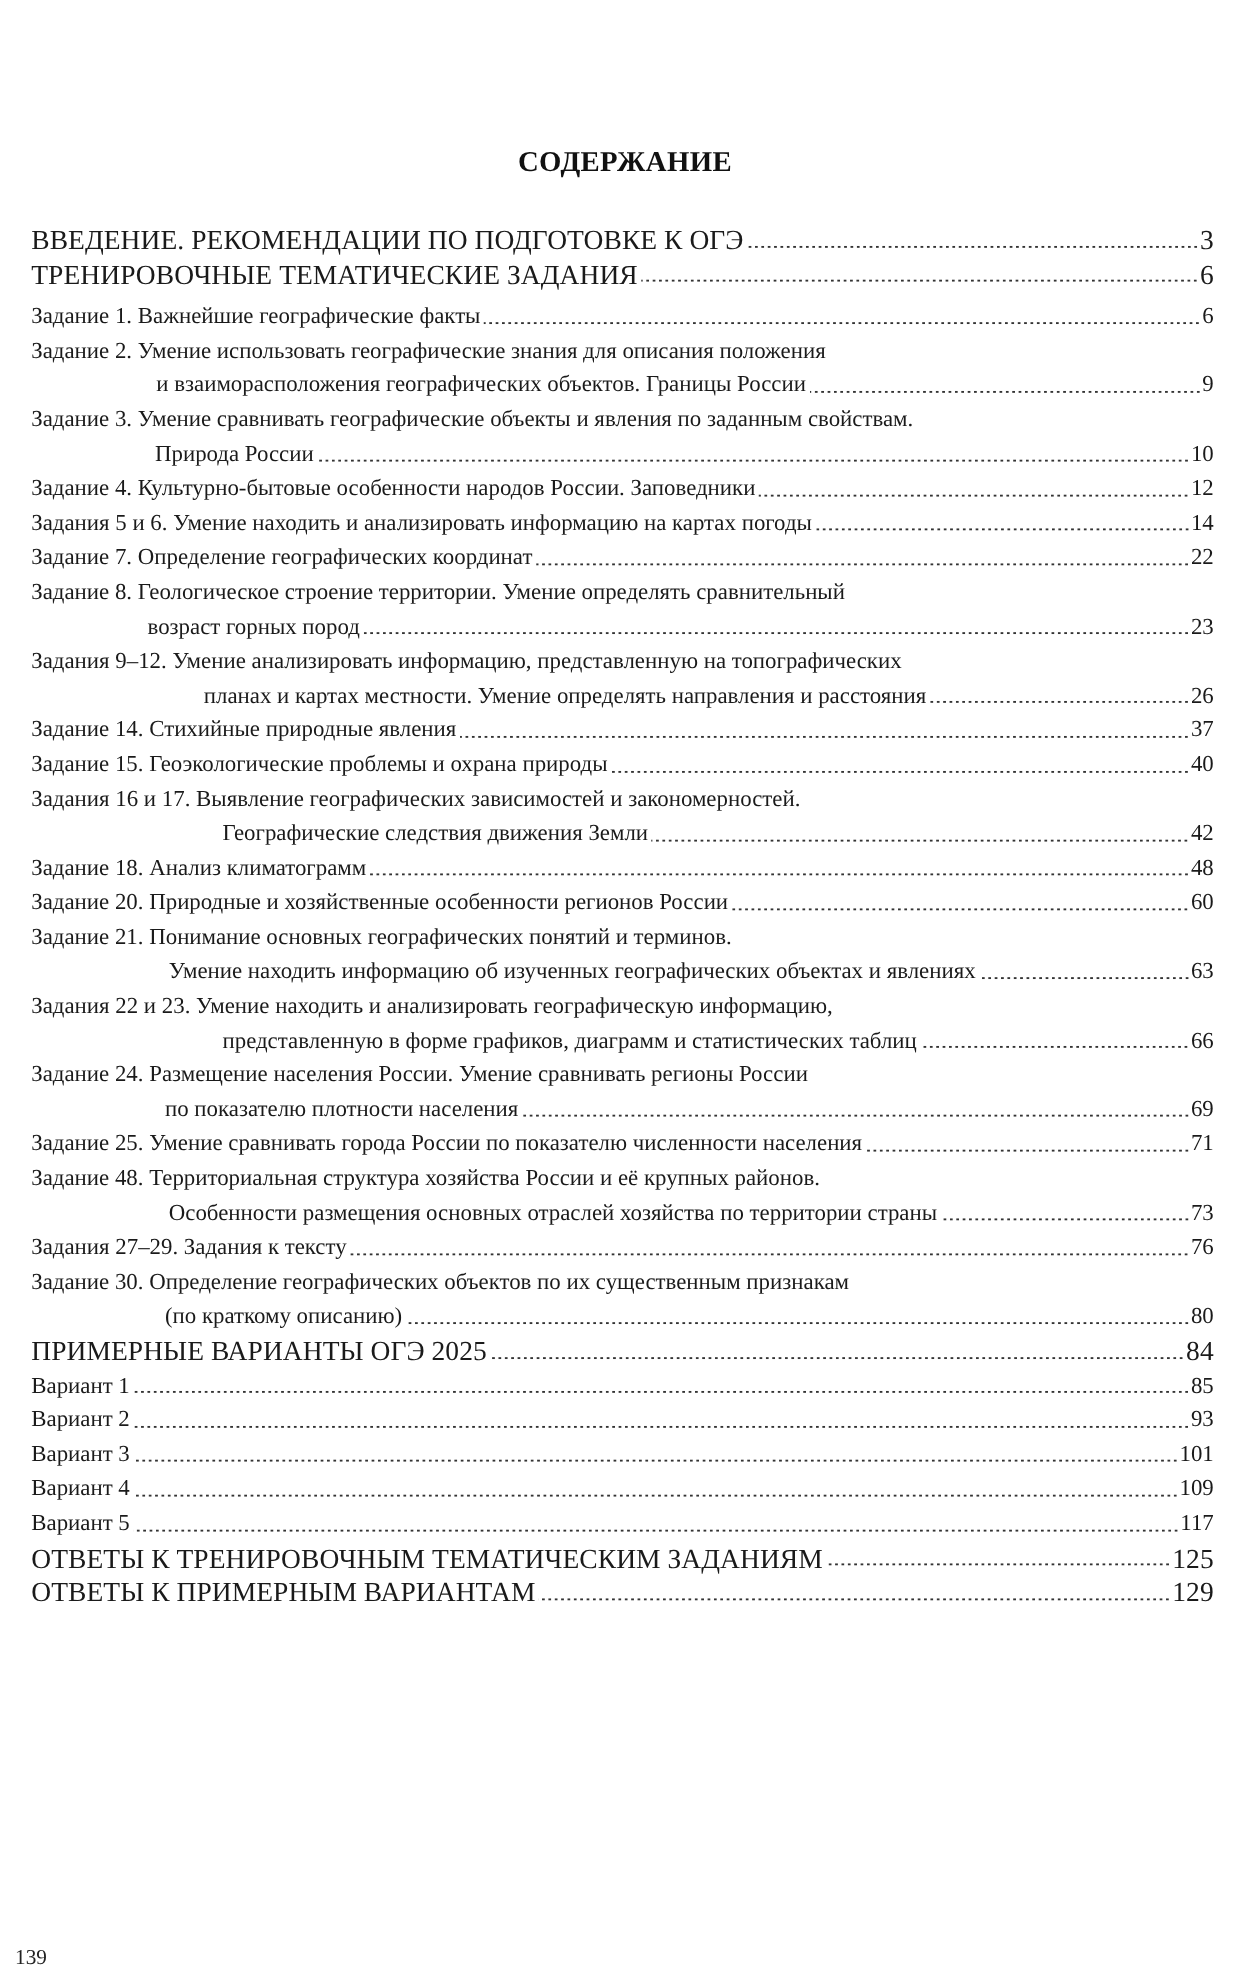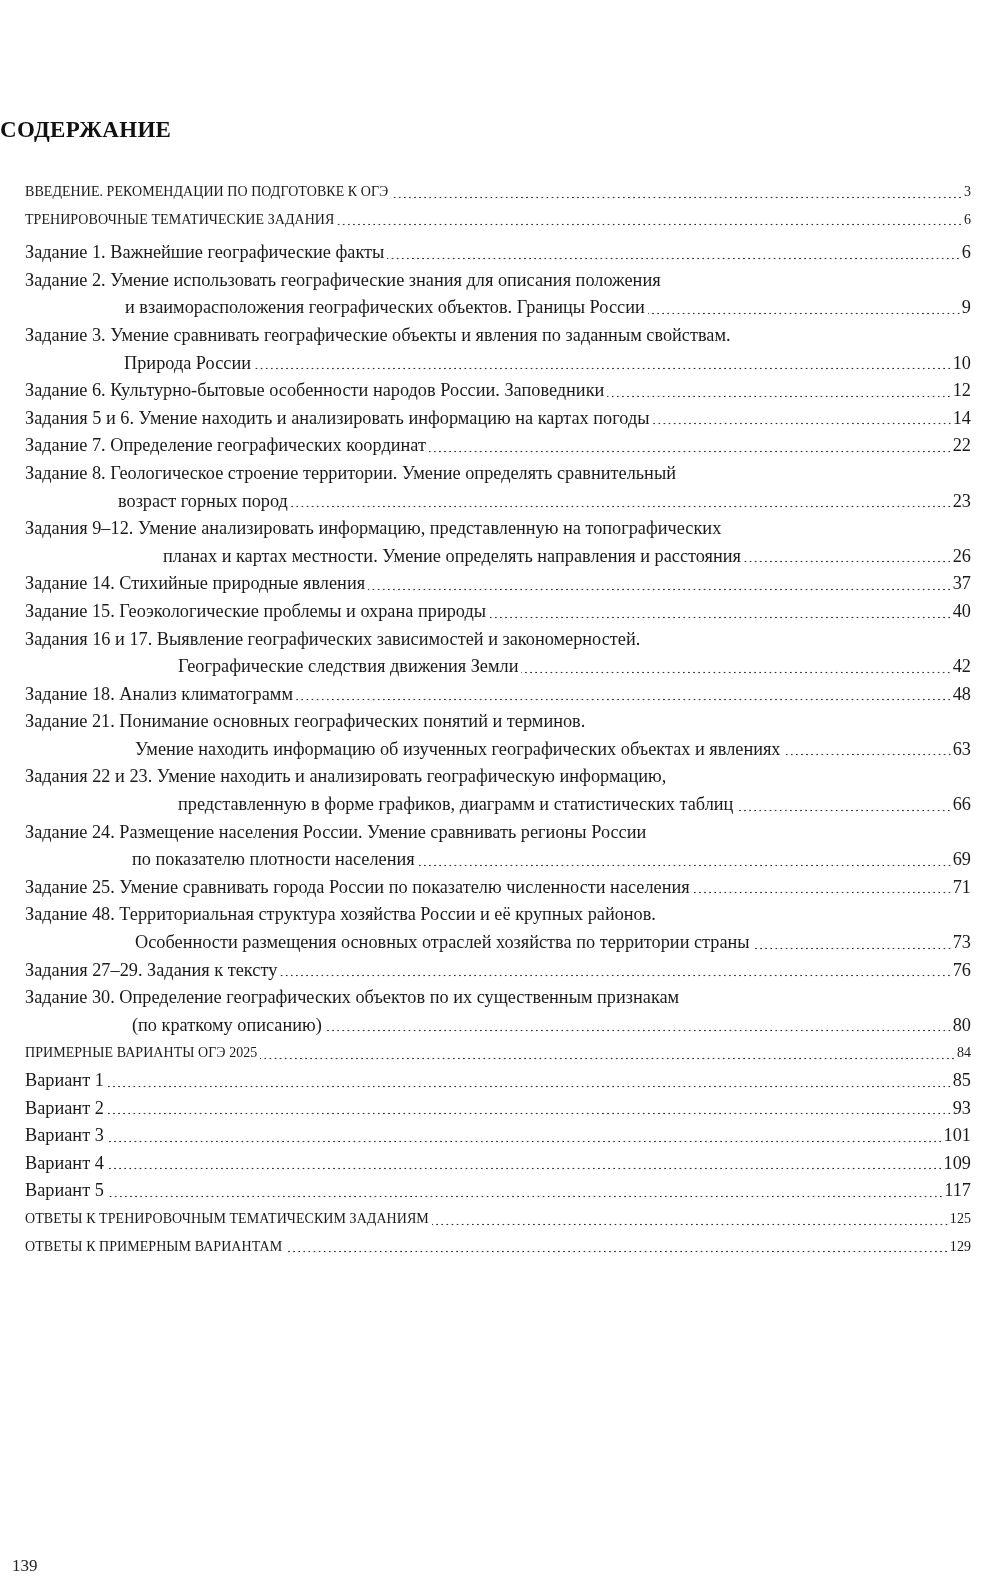--- a/index.html
+++ b/index.html
@@ -13,20 +13,21 @@
       position: relative;
       overflow: hidden;
       font-family: "Liberation Serif", "DejaVu Serif", serif;
       color: #1a1a1a;
     }
     .page-title {
       position: absolute;
       top: 117px;
       left: 0;
       width: 1000px;
+      text-align: center;
       font-weight: bold;
       font-size: 23px;
       letter-spacing: 0.3px;
       color: #111;
     }
     .toc {
       position: absolute;
       left: 25px;
       top: 178px;
       width: 946px;
@@ -62,21 +63,21 @@
       background-size: 5.1px 3px;
       background-repeat: repeat-x;
       background-position: right center;
       height: 3px;
     }
     .line .pg {
       flex: 0 0 auto;
       text-align: right;
     }
     .line.cont .txt { padding-left: var(--indent, 0px); }
-    .line.cap { font-size: 14px; letter-spacing: 0.05px; }
+    .line.cap { font-size: 22px; letter-spacing: 0.05px; }
     .page-number {
       position: absolute;
       top: 1556px;
       left: 12px;
       width: 1000px;
       text-align: left;
       font-size: 17px;
       color: #222;
     }
   </style>
@@ -123,21 +124,21 @@
           <span class="txt">Задание 3. Умение сравнивать географические объекты и явления по заданным свойствам.</span>
         </div>
         <div class="line cont" style="--indent: 99px;">
           <span class="txt">Природа России</span>
           <span class="leader"></span>
           <span class="pg">10</span>
         </div>
       </div>
       <div class="entry">
         <div class="line">
-          <span class="txt">Задание 6. Культурно-бытовые особенности народов России. Заповедники</span>
+          <span class="txt">Задание 4. Культурно-бытовые особенности народов России. Заповедники</span>
           <span class="leader"></span>
           <span class="pg">12</span>
         </div>
       </div>
       <div class="entry">
         <div class="line">
           <span class="txt">Задания 5 и 6. Умение находить и анализировать информацию на картах погоды</span>
           <span class="leader"></span>
           <span class="pg">14</span>
         </div>
@@ -191,20 +192,27 @@
           <span class="txt">Географические следствия движения Земли</span>
           <span class="leader"></span>
           <span class="pg">42</span>
         </div>
       </div>
       <div class="entry">
         <div class="line">
           <span class="txt">Задание 18. Анализ климатограмм</span>
           <span class="leader"></span>
           <span class="pg">48</span>
+        </div>
+      </div>
+      <div class="entry">
+        <div class="line">
+          <span class="txt">Задание 20. Природные и хозяйственные особенности регионов России</span>
+          <span class="leader"></span>
+          <span class="pg">60</span>
         </div>
       </div>
       <div class="entry">
         <div class="line">
           <span class="txt">Задание 21. Понимание основных географических понятий и терминов.</span>
         </div>
         <div class="line cont" style="--indent: 110px;">
           <span class="txt">Умение находить информацию об изученных географических объектах и явлениях</span>
           <span class="leader"></span>
           <span class="pg">63</span>

